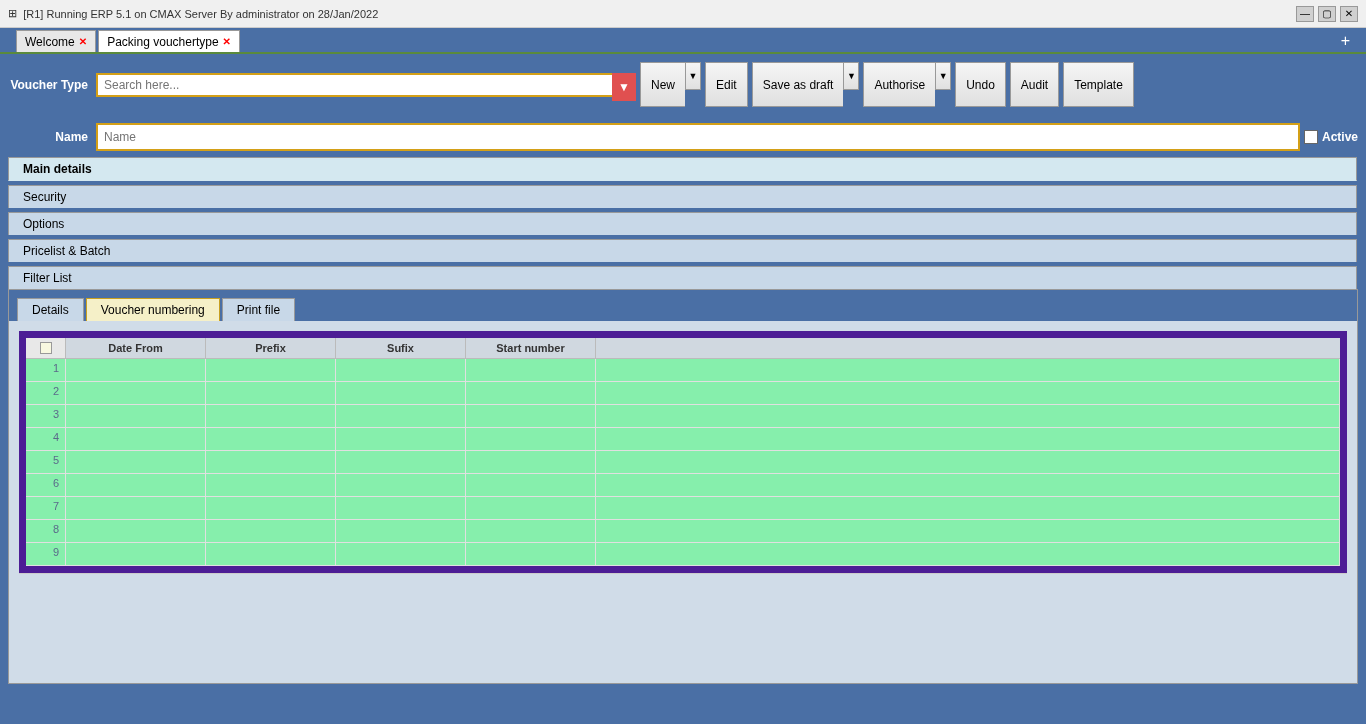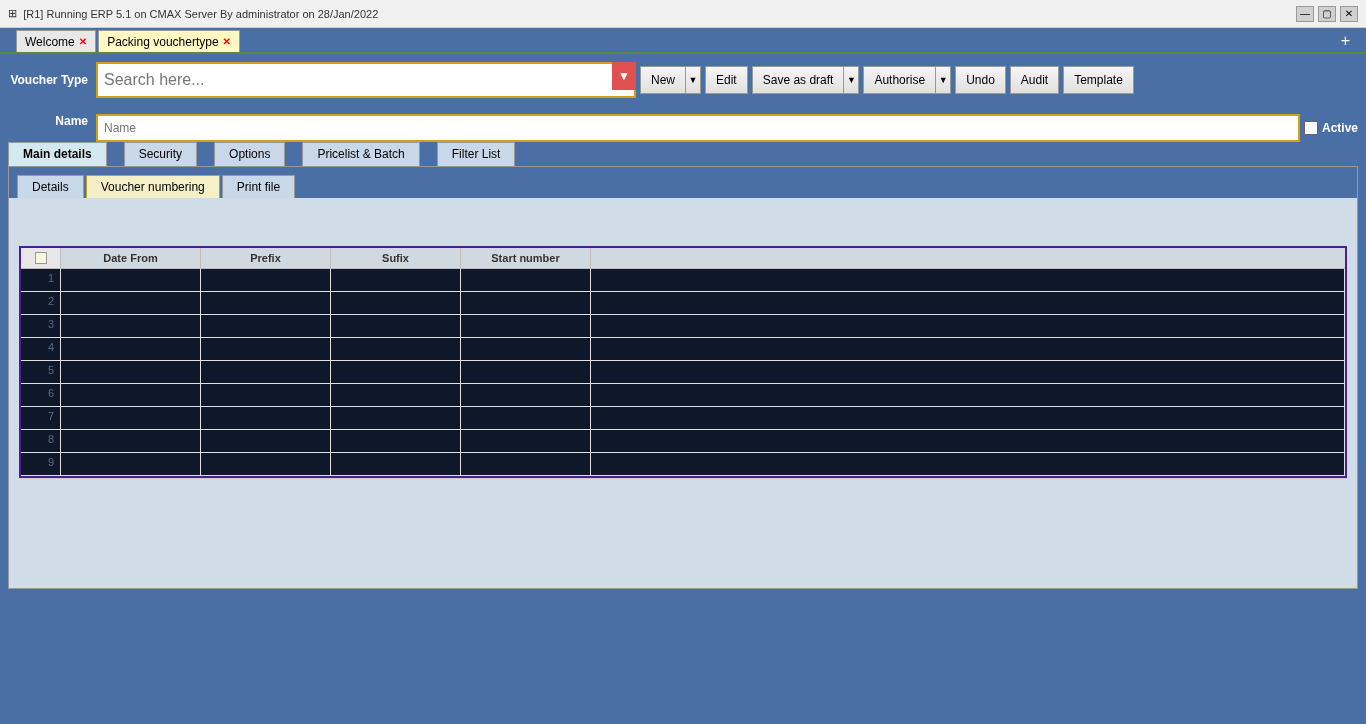--- a/index.html
+++ b/index.html
@@ -37,63 +37,63 @@
       border-bottom: none;
       padding: 3px 8px;
       margin-right: 2px;
       cursor: pointer;
       display: flex;
       align-items: center;
       gap: 4px;
       font-size: 11px;
       height: 22px;
     }
-    .tab.active { background: #fef9c3; }
+    .tab.active { background: #ffffff; }
     .tab-close { color: red; font-size: 10px; cursor: pointer; font-weight: bold; }
     .tab-add { color: #fff; font-size: 16px; cursor: pointer; margin-left: auto; margin-bottom: 2px; }
 
     
     .main-content {
       background: #4a6fa5;
       padding: 8px;
     }
 
     
     .toolbar {
       display: flex;
       align-items: center;
       gap: 4px;
       margin-bottom: 16px;
     }
     .voucher-type-label { color: #fff; font-weight: bold; min-width: 80px; text-align: right; margin-right: 4px; }
     .search-container { position: relative; flex: 1; max-width: 540px; }
     .search-input {
       width: 100%;
-      height: 36px;
+      height: 24px;
       border: 2px solid #d4a017;
       padding: 2px 24px 2px 6px;
-      font-size: 16px;
+      font-size: 12px;
       background: #fff;
       outline: none;
     }
     .search-dropdown-arrow {
       position: absolute;
       right: 0;
       top: 0;
       width: 24px;
       height: 28px;
       background: #e05050;
       display: flex;
       align-items: center;
       justify-content: center;
       color: white;
       cursor: pointer;
     }
     .btn {
-      height: 28px;
+      height: 45px;
       padding: 0 10px;
       border: 1px solid #999;
       background: linear-gradient(to bottom, #f5f5f5, #e0e0e0);
       cursor: pointer;
       font-size: 12px;
       white-space: nowrap;
     }
     .btn-group { display: flex; }
     .btn-group .btn { border-right: none; }
     .btn-group .btn-arrow {
@@ -104,40 +104,43 @@
       cursor: pointer;
       display: flex;
       align-items: center;
       justify-content: center;
       font-size: 9px;
     }
 
     
     .name-row {
       display: flex;
+      align-items: center;
       gap: 4px;
+      margin-bottom: 6px;
     }
     .name-label { color: #fff; font-weight: bold; min-width: 80px; text-align: right; margin-right: 4px; }
     .name-input {
       flex: 1;
       height: 28px;
       border: 2px solid #d4a017;
       padding: 2px 6px;
       font-size: 12px;
       background: #fff;
       outline: none;
     }
     .active-checkbox-container { display: flex; align-items: center; gap: 4px; color: #fff; font-weight: bold; }
     .active-checkbox { width: 14px; height: 14px; border: 1px solid #666; background: #fff; cursor: pointer; }
 
     
     .main-tabs {
       display: flex;
-      gap: 16px;
+      gap: 4px;
       margin-bottom: 0;
+      flex-direction: column;
     }
     .main-tab {
       padding: 4px 14px;
       border: 1px solid #999;
       border-bottom: none;
       background: #c8d8e8;
       cursor: pointer;
       font-size: 12px;
       margin-right: 1px;
     }
@@ -178,23 +181,22 @@
     }
 
     
     .sub-tab-content {
       background: #d0dce8;
       padding: 10px;
     }
 
     
     .grid-container {
-      background: #0f172a;
-      border: 2px solid #4c1d95;
-      margin-top: 38px;
+      background: #86efac;
+      border: 7px solid #4c1d95;
     }
     .grid-header {
       display: grid;
       grid-template-columns: 40px 140px 130px 130px 130px 1fr;
       background: #d0d8e0;
       border-bottom: 1px solid #bbb;
     }
     .grid-header-cell {
       padding: 4px 6px;
       border-right: 1px solid #bbb;

